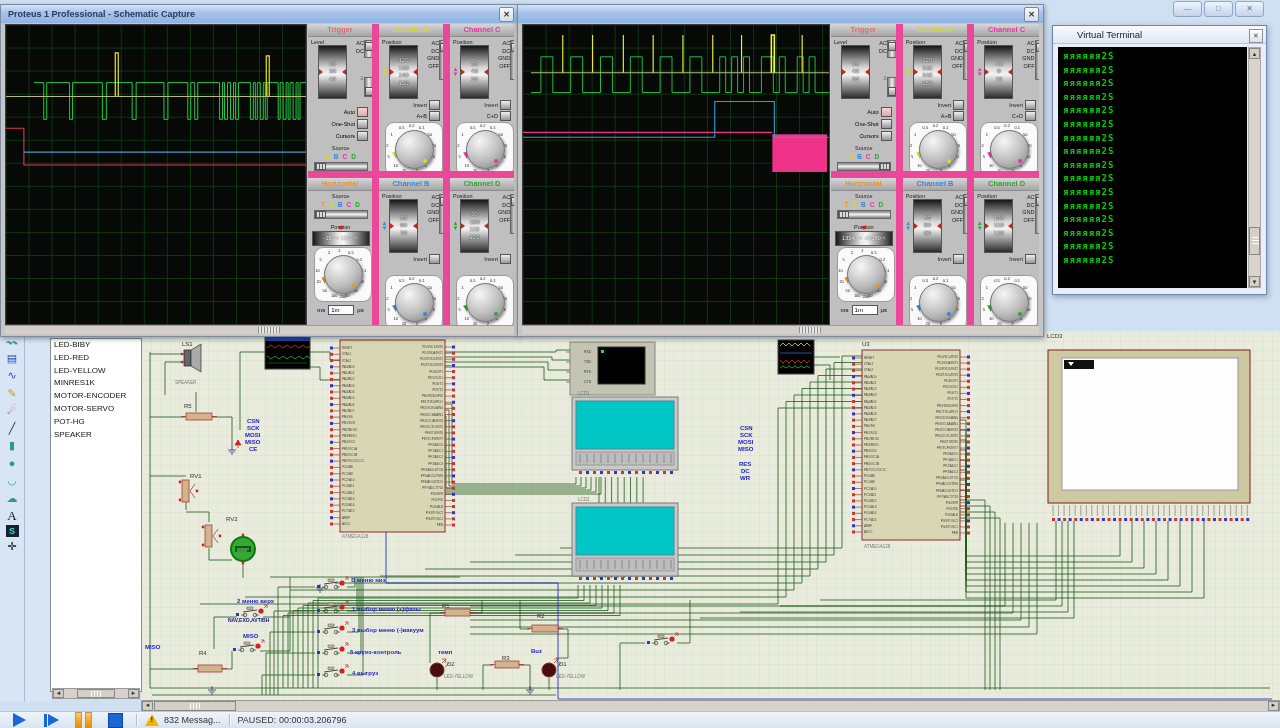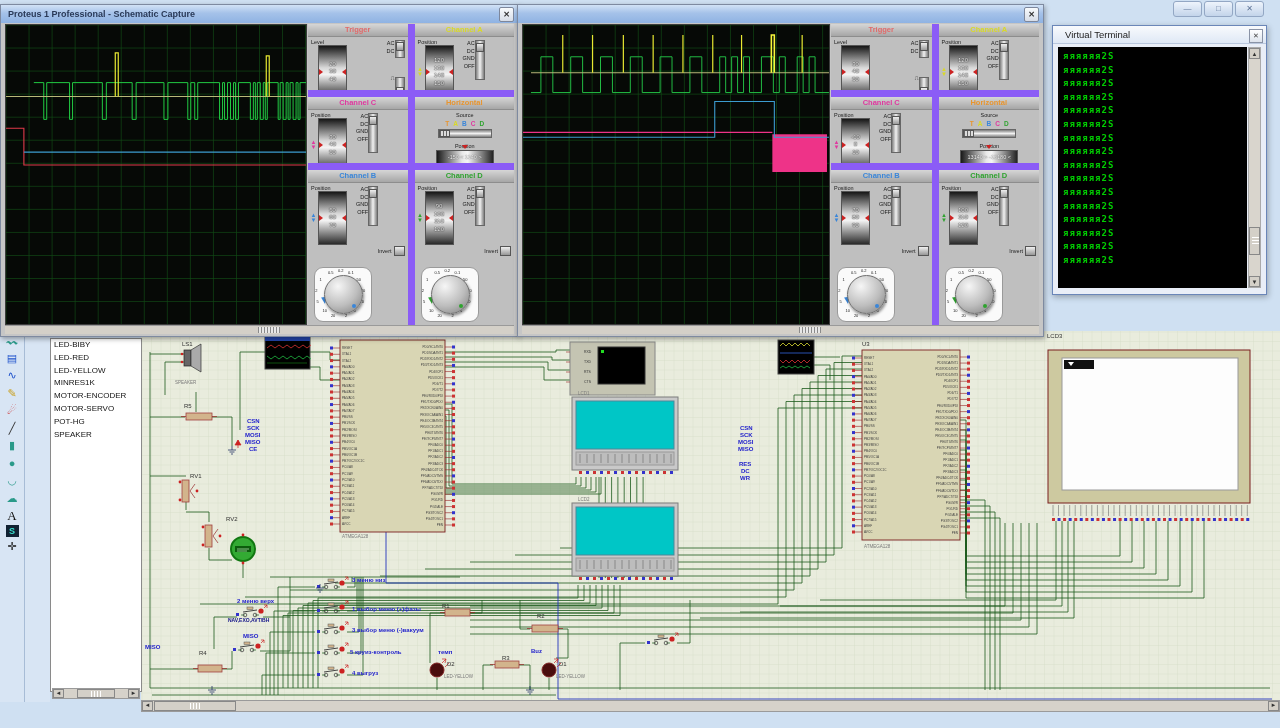--- a/index.html
+++ b/index.html
@@ -16,22 +16,22 @@
   .win{position:absolute;background:#c6c6c6;border:1px solid #7e8aa0;box-shadow:1px 2px 5px rgba(0,0,0,.35);z-index:5;}
   .titlebar{position:absolute;left:0;top:0;right:0;height:18px;
             background:linear-gradient(180deg,#d2e2f6,#a5c2e9 45%,#8fb3e3);
             display:flex;align-items:center;padding-left:7px;box-sizing:border-box;}
   .titlebar .ttl{font-size:9px;color:#2a3a58;font-weight:bold;white-space:nowrap;overflow:hidden;}
   .tclose{position:absolute;right:4px;top:2px;width:13px;height:13px;border:1px solid #7d879c;border-radius:2px;
           background:linear-gradient(#f8fafc,#d7dde8);color:#333;font-size:8px;font-weight:bold;
           display:flex;align-items:center;justify-content:center;line-height:1;}
   .display{position:absolute;background:#060906;border:1px solid #3c3c3c;box-sizing:border-box;}
   .display svg{width:100%;height:100%;display:block;}
-  .controls{position:absolute;display:grid;grid-template-columns:repeat(2,1fr);grid-template-rows:1fr 1fr;
-            gap:7px;background:#8b5cf6;}
+  .controls{position:absolute;display:grid;grid-template-columns:repeat(3,1fr);grid-template-rows:1fr 1fr;
+            gap:7px;background:#ec4899;}
   .botstrip{position:absolute;height:8px;background:#d4d0c8;border-top:1px solid #9a9a9a;}
   .grip{position:absolute;top:1px;width:22px;height:6px;
         background:repeating-linear-gradient(90deg,#8a8a8a 0 1px,#e8e8e8 1px 3px);}
 
   
   .panel{background:#bfbfbf;position:relative;overflow:hidden;display:flex;flex-direction:column;}
   .ptitle{height:12px;flex:none;background:linear-gradient(#d6d6d6,#a6a6a6);border-bottom:1px solid #8d8d8d;
           font-size:7.5px;font-weight:bold;text-align:center;line-height:12px;}
   .pbody{flex:1;position:relative;padding:2px 2px 1px 3px;}
   .plabel{font-size:5.5px;color:#222;}
@@ -72,21 +72,21 @@
             background:linear-gradient(90deg,#191919,#e9e9e9 45%,#f6f6f6 55%,#242424);
             color:#fff;font-size:5.5px;line-height:13px;text-align:center;text-shadow:0 0 1px #000;}
   .hdisplay:before,.hdisplay:after{content:"";position:absolute;left:50%;margin-left:-3px;border:3px solid transparent;}
   .hdisplay:before{top:-6px;border-top:4px solid #cc2222;}
   .hdisplay:after{bottom:-6px;border-bottom:4px solid #cc2222;}
 
   
   #terminal{position:absolute;left:1052px;top:25px;width:213px;height:268px;background:#e9eef7;
             border:1px solid #6a86b8;box-shadow:1px 2px 6px rgba(0,0,0,.3);z-index:6;}
   #terminal .tbar{position:absolute;left:0;top:0;right:0;height:18px;background:linear-gradient(#f8fafd,#dfe8f5);
-            border-bottom:1px solid #b9c7dd;font-size:9.5px;color:#222;line-height:18px;padding-left:12px;box-sizing:border-box;}
+            border-bottom:1px solid #b9c7dd;font-size:9.5px;color:#222;line-height:18px;padding-left:24px;box-sizing:border-box;}
   #terminal .tclose2{position:absolute;right:3px;top:3px;width:12px;height:12px;border:1px solid #8a93a6;
             background:linear-gradient(#fff,#dde3ec);font-size:7px;color:#444;text-align:center;line-height:11px;}
   #termscreen{position:absolute;left:5px;top:21px;right:19px;bottom:6px;background:#000;padding:3px 0 0 5px;box-sizing:border-box;overflow:hidden;}
   .tline{font-family:"DejaVu Sans Mono",monospace;font-size:9px;font-weight:bold;color:#00cc00;line-height:13.6px;letter-spacing:1px;}
   #termsb{position:absolute;right:5px;top:21px;width:13px;bottom:6px;background:#d9d5cd;border:1px solid #aaa;box-sizing:border-box;}
   .sbarrow{position:absolute;left:0;width:11px;height:11px;background:#d4d0c8;border:1px solid #888;
            font-size:6px;text-align:center;line-height:10px;color:#333;box-sizing:border-box;}
   #termthumb{position:absolute;left:0;width:11px;height:28px;background:#d4d0c8;border:1px solid #888;
            box-sizing:border-box;background-image:repeating-linear-gradient(180deg,#fff 0 1px,#d4d0c8 1px 3px);background-size:7px 9px;background-position:2px center;background-repeat:no-repeat;}
 
@@ -813,20 +813,45 @@
     <div class="hs-t" style="left:24px;width:38px;"></div>
     <div class="hs-a" style="right:0;">►</div>
   </div>
 
   <div class="hscroll" style="left:141px;top:700px;width:1139px;height:12px;z-index:1;">
     <div class="hs-a" style="left:0;">◄</div>
     <div class="hs-t" style="left:12px;width:82px;"></div>
     <div class="hs-a" style="right:0;">►</div>
   </div>
 
+  <div id="statusbar">
+    <div class="sb-btn">
+        <span class="tri"></span>
+      </div>
+    <div class="sb-btn">
+        <span class="steptri">
+          <i></i>
+          <b></b>
+        </span>
+      </div>
+    <div class="sb-btn">
+        <span class="pbars">
+          <i></i>
+          <i></i>
+        </span>
+      </div>
+    <div class="sb-btn">
+        <span class="sq"></span>
+      </div>
+    <div class="sb-sep"></div>
+    <span class="warn"></span>
+    <span class="sb-txt">832 Messag...</span>
+    <div class="sb-sep"></div>
+    <span class="sb-txt">PAUSED: 00:00:03.206796</span>
+  </div>
 
   <div class="win" style="left:0;top:4px;width:517px;height:331px;">
     <div class="titlebar">
       <span class="ttl">Proteus 1 Professional - Schematic Capture</span>
     </div>
     <div class="tclose">✕</div>
     <div class="display" style="left:4px;top:19px;width:302px;height:301px;">
       <svg id="wave1" xmlns="http://www.w3.org/2000/svg" viewBox="0 0 302 301">
           <path d="M0.0,0 V301 M23.2,0 V301 M46.4,0 V301 M69.6,0 V301 M92.8,0 V301 M116.0,0 V301 M139.2,0 V301 M162.4,0 V301 M185.6,0 V301 M208.8,0 V301 M232.0,0 V301 M255.2,0 V301 M278.4,0 V301 M301.6,0 V301 M0,0.0 H302 M0,23.2 H302 M0,46.4 H302 M0,69.6 H302 M0,92.8 H302 M0,116.0 H302 M0,139.2 H302 M0,162.4 H302 M0,185.6 H302 M0,208.8 H302 M0,232.0 H302 M0,255.2 H302 M0,278.4 H302 M0,301.6 H302 " stroke="#124a16" stroke-width="0.7" fill="none"></path>
           <path d="M0,104 H18 V141 H302" stroke="#e03a4a" stroke-width="1.1" fill="none"></path>

